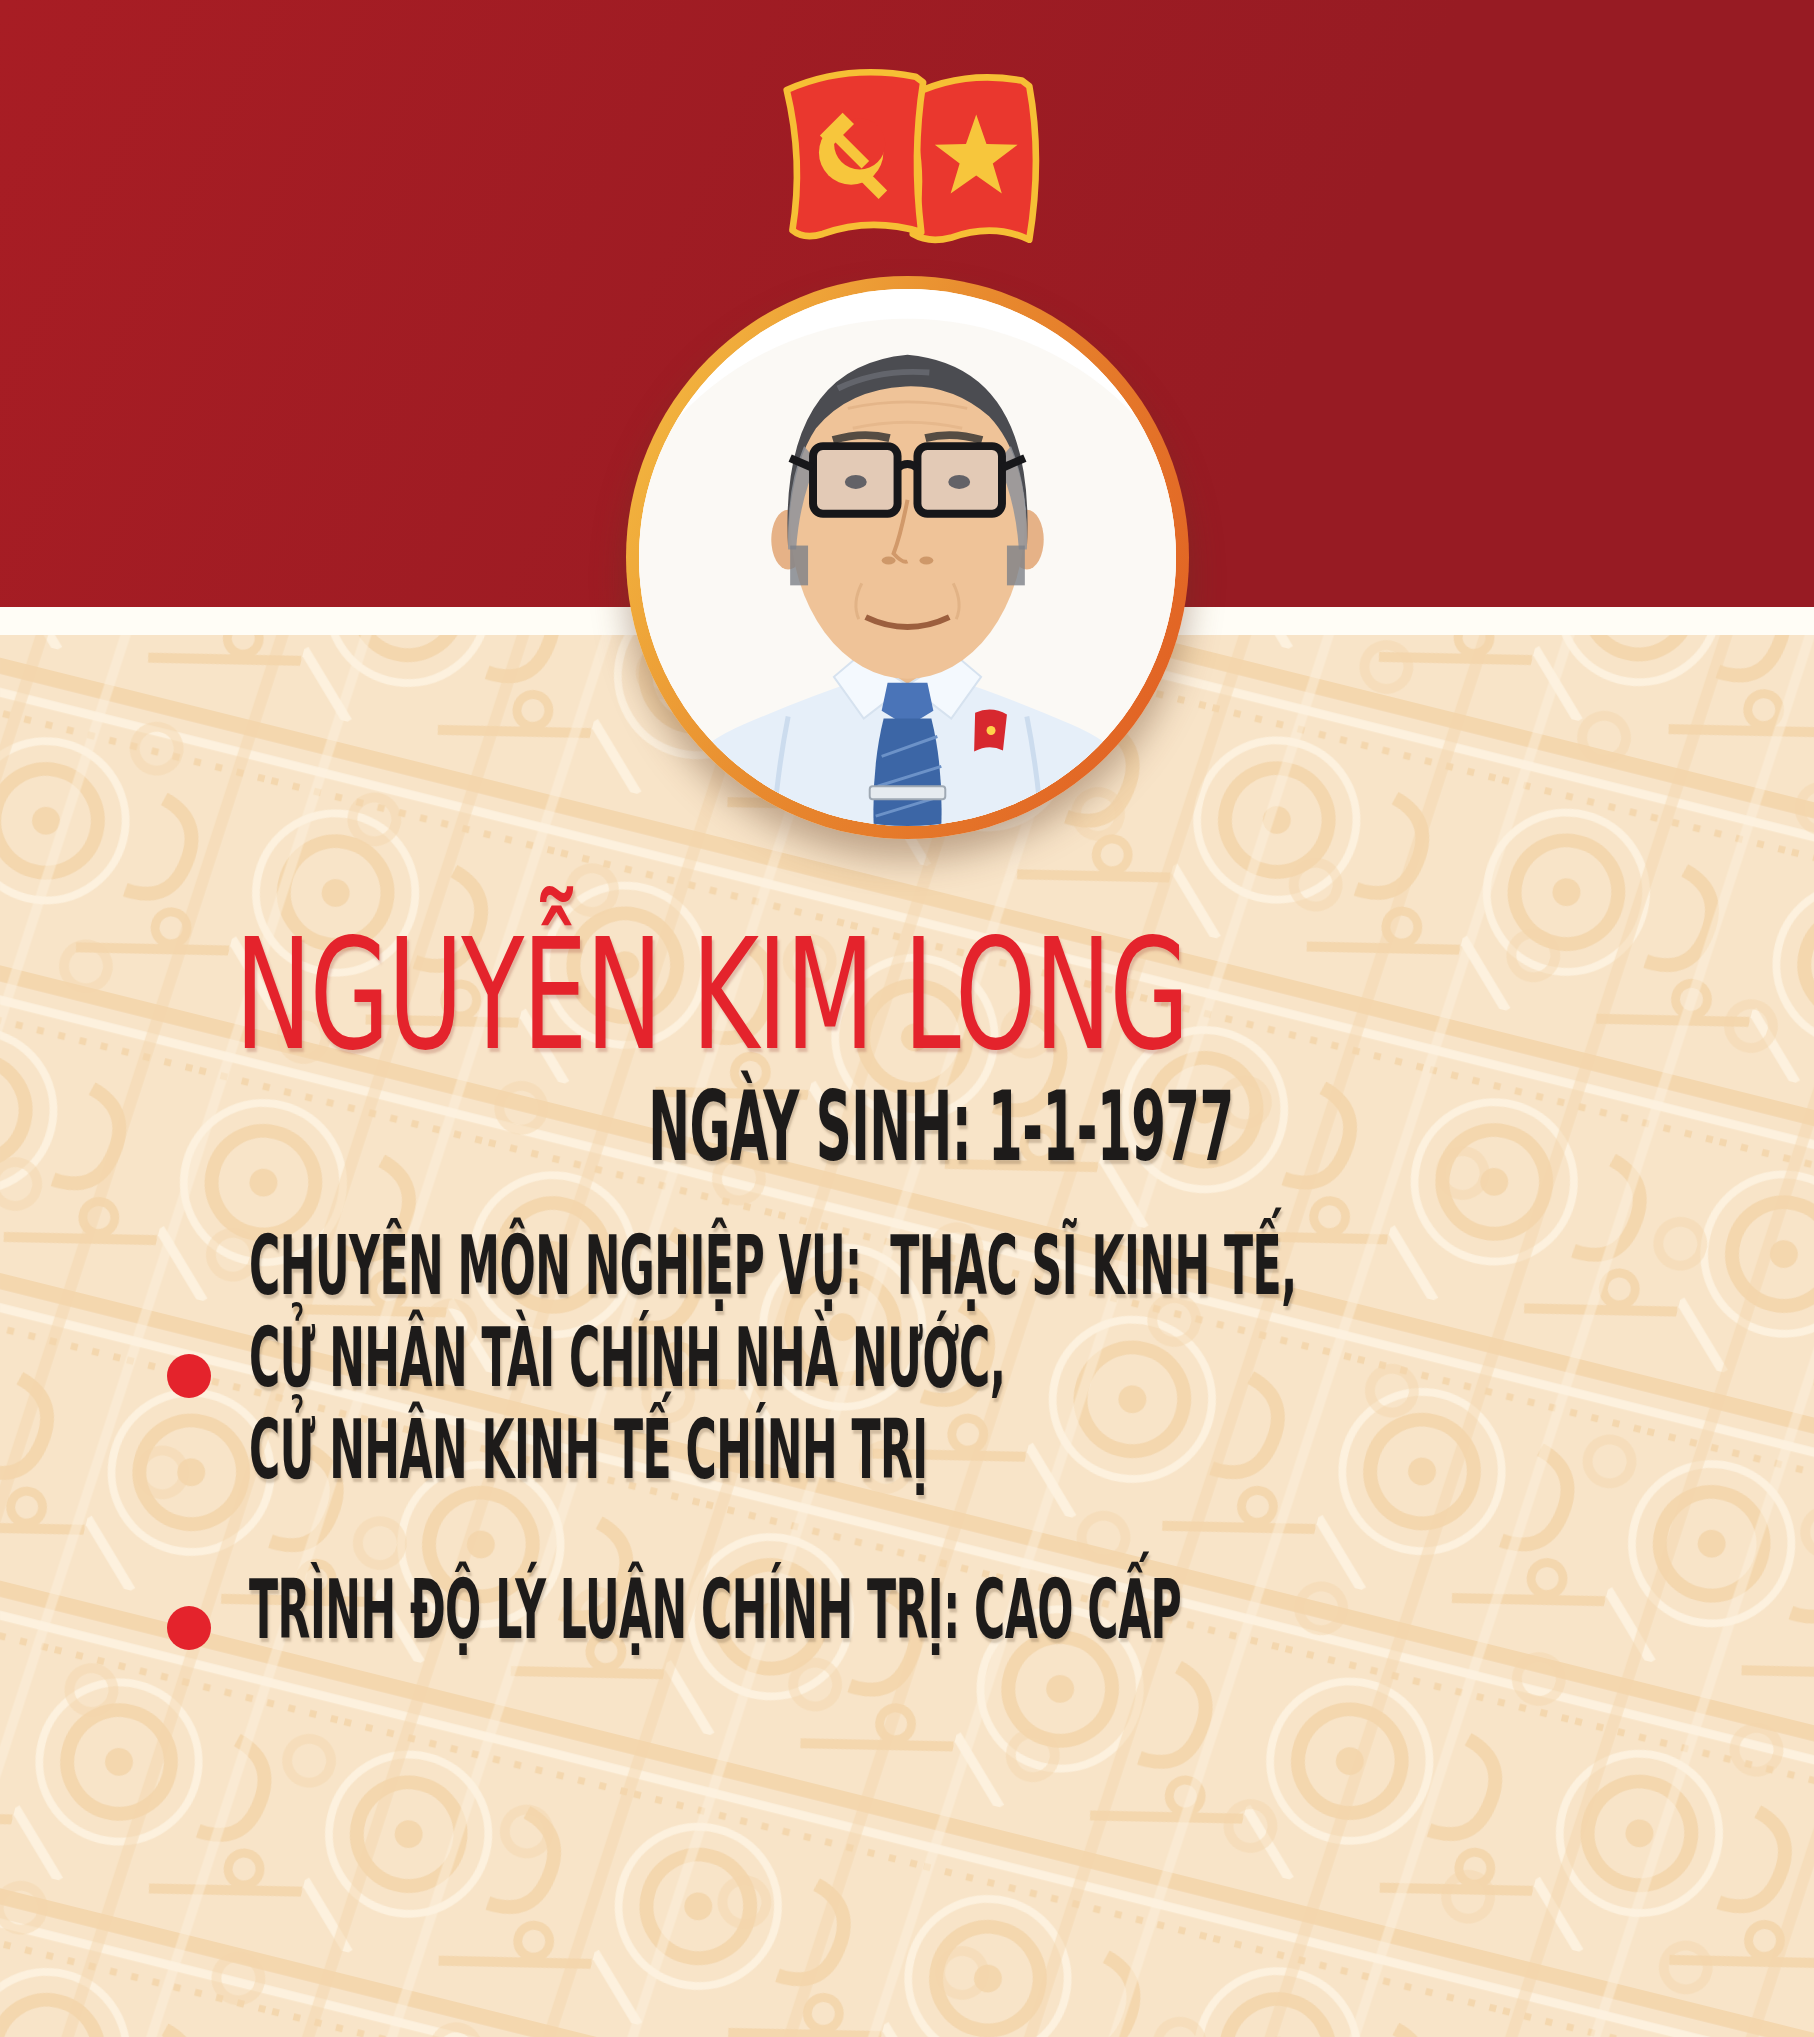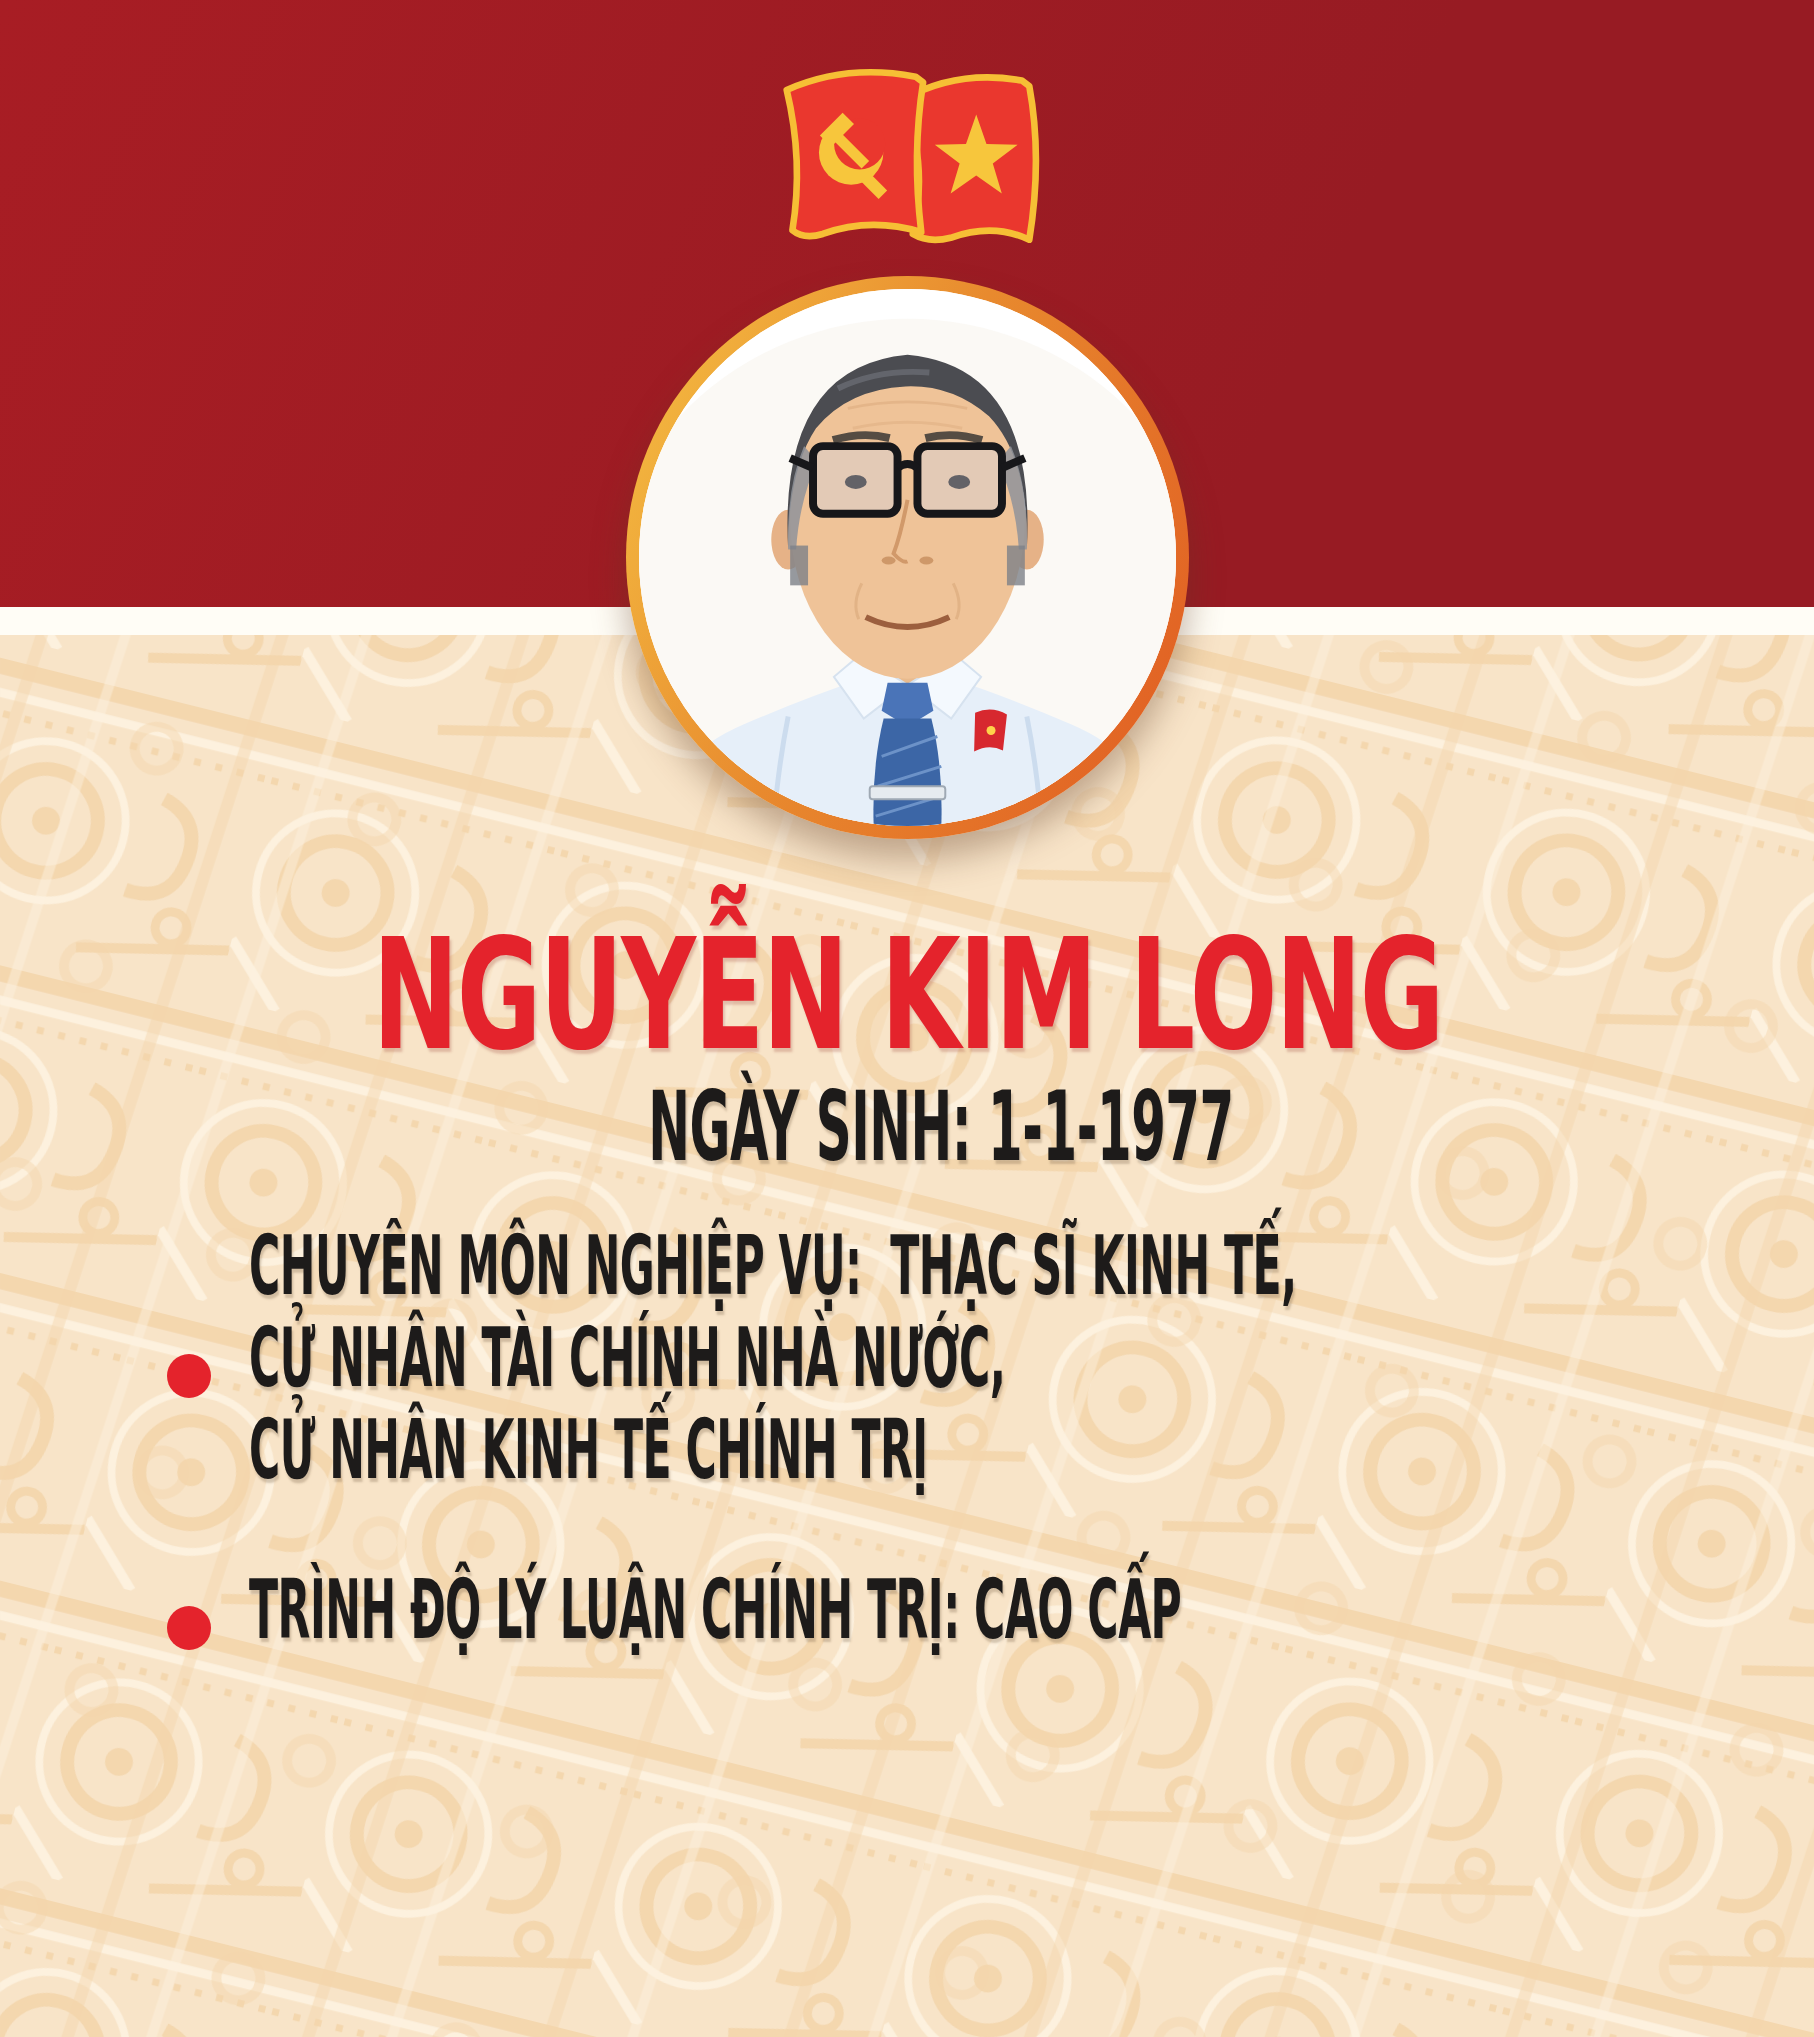--- a/index.html
+++ b/index.html
@@ -37,21 +37,21 @@
     background:linear-gradient(115deg,var(--ring-gold) 0%,#e88a2e 45%,var(--ring-orange) 100%);
     box-shadow:0 20px 34px rgba(96,60,38,.38);
   }
   .photo{
     position:absolute;left:13px;top:13px;right:13px;bottom:13px;
     border-radius:50%;overflow:hidden;background:#ffffff;
   }
   .photo svg{display:block;width:100%;height:100%;}
   .person-name{
     position:absolute;left:0;top:915px;width:100%;
-    text-align:center;line-height:159px;font-size:154px;font-weight:bold;
+    line-height:159px;font-size:154px;font-weight:normal;
     color:var(--accent-red);white-space:pre;
   }
   .person-name .cond{
     display:inline-block;transform:scaleX(.67);transform-origin:50% 50%;
     letter-spacing:-3px;text-shadow:3px 4px 3px rgba(150,60,50,.25);
   }
   .birth-line{
     position:absolute;left:0;top:1073px;width:100%;
     text-align:center;line-height:109px;font-size:96px;font-weight:bold;
     color:var(--text-black);white-space:pre;margin-left:34px;

